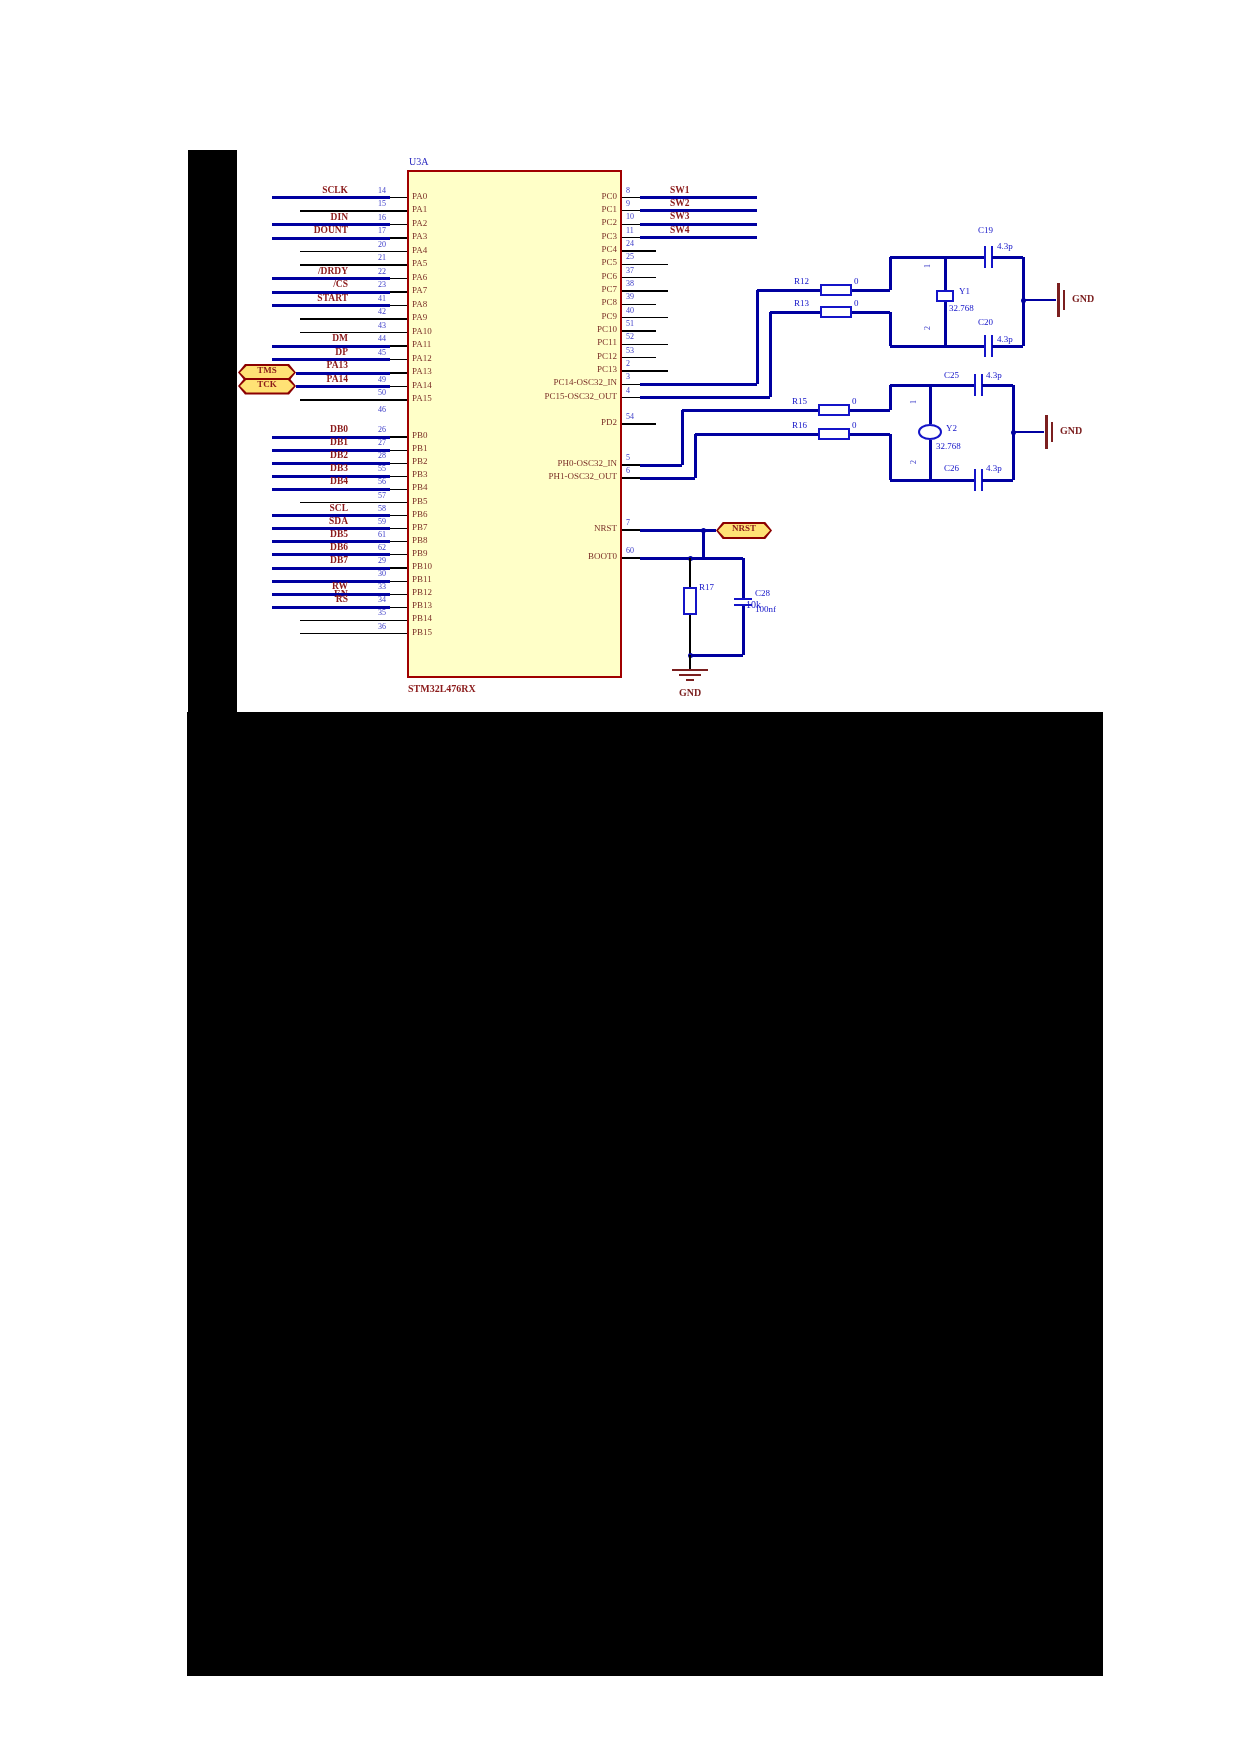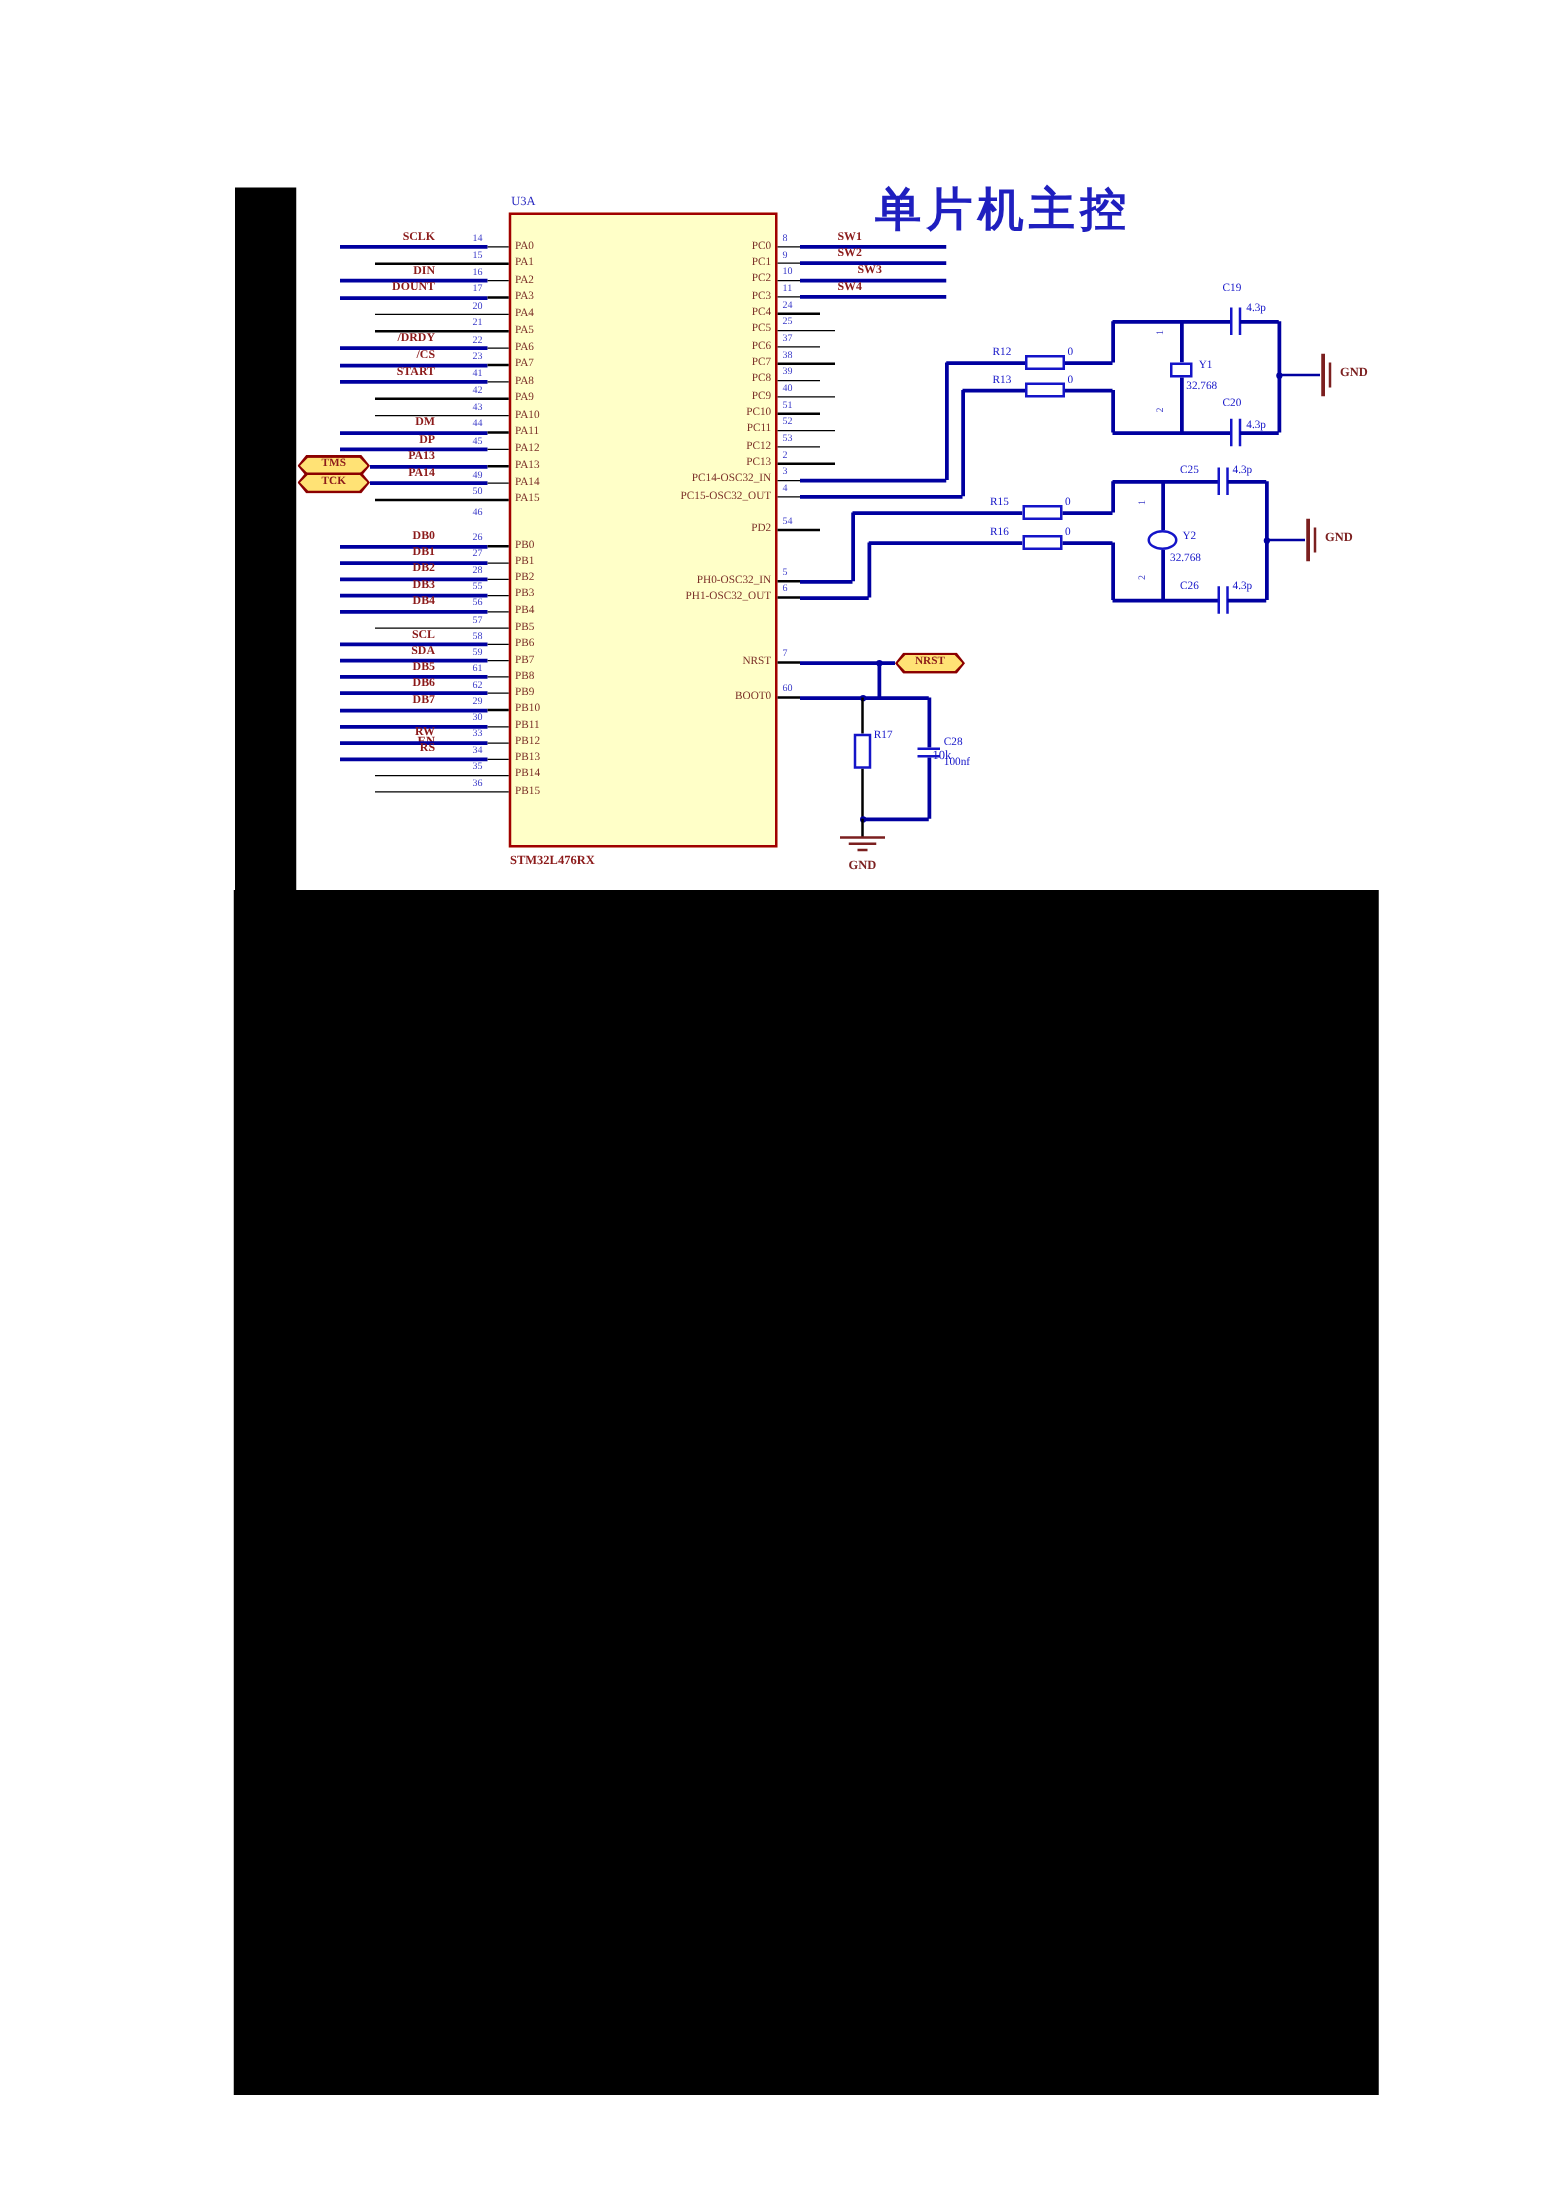--- a/index.html
+++ b/index.html
@@ -27,21 +27,20 @@
 <body>
 
 <div class="page">
   <div class="blk" style="left:188px;top:150px;width:49px;height:562px;"></div>
   <div class="blk" style="left:187px;top:712px;width:916px;height:964px;"></div>
 
   <div id="schematic">
     <div class="ic-body"></div>
     <div class="designator">U3A</div>
     <div class="partno">STM32L476RX</div>
-    <div class="title">单片机主控</div>
   <div style="position: absolute; left: 412px; top: 191.5px; font-size: 9px; color: rgb(123, 48, 40); white-space: nowrap; line-height: 1.1; text-align: center;">PA0</div>
       <div style="position: absolute; left: 358px; top: 186.5px; width: 28px; text-align: right; font-size: 8px; color: rgb(60, 60, 200); white-space: nowrap; line-height: 1.1;">14</div>
       <div style="position: absolute; left: 272px; top: 196px; width: 118px; height: 3px; background: rgb(0, 0, 160);"></div>
       <div style="position: absolute; left: 390px; top: 196.9px; width: 17px; height: 1.2px; background: rgb(0, 0, 0);"></div>
       <div style="position: absolute; left: 268px; top: 184.5px; width: 80px; text-align: right; font-size: 9.5px; font-weight: 600; color: rgb(139, 26, 26); white-space: nowrap; line-height: 1.1;">SCLK</div>
       <div style="position: absolute; left: 412px; top: 205px; font-size: 9px; color: rgb(123, 48, 40); white-space: nowrap; line-height: 1.1;">PA1</div>
       <div style="position: absolute; left: 358px; top: 200px; width: 28px; text-align: right; font-size: 8px; color: rgb(60, 60, 200); white-space: nowrap; line-height: 1.1;">15</div>
       <div style="position: absolute; left: 300px; top: 210.3px; width: 107px; height: 1.4px; background: rgb(0, 0, 0);"></div>
       <div style="position: absolute; left: 412px; top: 218.5px; font-size: 9px; color: rgb(123, 48, 40); white-space: nowrap; line-height: 1.1;">PA2</div>
       <div style="position: absolute; left: 358px; top: 213.5px; width: 28px; text-align: right; font-size: 8px; color: rgb(60, 60, 200); white-space: nowrap; line-height: 1.1;">16</div>
@@ -194,21 +193,21 @@
       <div style="position: absolute; left: 670px; top: 184.5px; font-size: 9.5px; font-weight: 600; color: rgb(139, 26, 26); white-space: nowrap; line-height: 1.1;">SW1</div>
       <div style="position: absolute; left: 460px; top: 204.85px; width: 157px; text-align: right; font-size: 9px; color: rgb(123, 48, 40); white-space: nowrap; line-height: 1.1;">PC1</div>
       <div style="position: absolute; left: 626px; top: 199.85px; font-size: 8px; color: rgb(60, 60, 200); white-space: nowrap; line-height: 1.1;">9</div>
       <div style="position: absolute; left: 622px; top: 210.25px; width: 18px; height: 1.2px; background: rgb(0, 0, 0);"></div>
       <div style="position: absolute; left: 640px; top: 209.35px; width: 117px; height: 3px; background: rgb(0, 0, 160);"></div>
       <div style="position: absolute; left: 670px; top: 197.85px; font-size: 9.5px; font-weight: 600; color: rgb(139, 26, 26); white-space: nowrap; line-height: 1.1;">SW2</div>
       <div style="position: absolute; left: 460px; top: 218.2px; width: 157px; text-align: right; font-size: 9px; color: rgb(123, 48, 40); white-space: nowrap; line-height: 1.1;">PC2</div>
       <div style="position: absolute; left: 626px; top: 213.2px; font-size: 8px; color: rgb(60, 60, 200); white-space: nowrap; line-height: 1.1;">10</div>
       <div style="position: absolute; left: 622px; top: 223.6px; width: 18px; height: 1.2px; background: rgb(0, 0, 0);"></div>
       <div style="position: absolute; left: 640px; top: 222.7px; width: 117px; height: 3px; background: rgb(0, 0, 160);"></div>
-      <div style="position: absolute; left: 686px; top: 211.2px; font-size: 9.5px; font-weight: 600; color: rgb(139, 26, 26); white-space: nowrap; line-height: 1.1;">SW3</div>
+      <div style="position: absolute; left: 670px; top: 211.2px; font-size: 9.5px; font-weight: 600; color: rgb(139, 26, 26); white-space: nowrap; line-height: 1.1;">SW3</div>
       <div style="position: absolute; left: 460px; top: 231.55px; width: 157px; text-align: right; font-size: 9px; color: rgb(123, 48, 40); white-space: nowrap; line-height: 1.1;">PC3</div>
       <div style="position: absolute; left: 626px; top: 226.55px; font-size: 8px; color: rgb(60, 60, 200); white-space: nowrap; line-height: 1.1;">11</div>
       <div style="position: absolute; left: 622px; top: 236.95px; width: 18px; height: 1.2px; background: rgb(0, 0, 0);"></div>
       <div style="position: absolute; left: 640px; top: 236.05px; width: 117px; height: 3px; background: rgb(0, 0, 160);"></div>
       <div style="position: absolute; left: 670px; top: 224.55px; font-size: 9.5px; font-weight: 600; color: rgb(139, 26, 26); white-space: nowrap; line-height: 1.1;">SW4</div>
       <div style="position: absolute; left: 460px; top: 244.9px; width: 157px; text-align: right; font-size: 9px; color: rgb(123, 48, 40); white-space: nowrap; line-height: 1.1;">PC4</div>
       <div style="position: absolute; left: 626px; top: 239.9px; font-size: 8px; color: rgb(60, 60, 200); white-space: nowrap; line-height: 1.1;">24</div>
       <div style="position: absolute; left: 622px; top: 250.2px; width: 34px; height: 1.4px; background: rgb(0, 0, 0);"></div>
       <div style="position: absolute; left: 460px; top: 258.25px; width: 157px; text-align: right; font-size: 9px; color: rgb(123, 48, 40); white-space: nowrap; line-height: 1.1;">PC5</div>
       <div style="position: absolute; left: 626px; top: 253.25px; font-size: 8px; color: rgb(60, 60, 200); white-space: nowrap; line-height: 1.1;">25</div>

